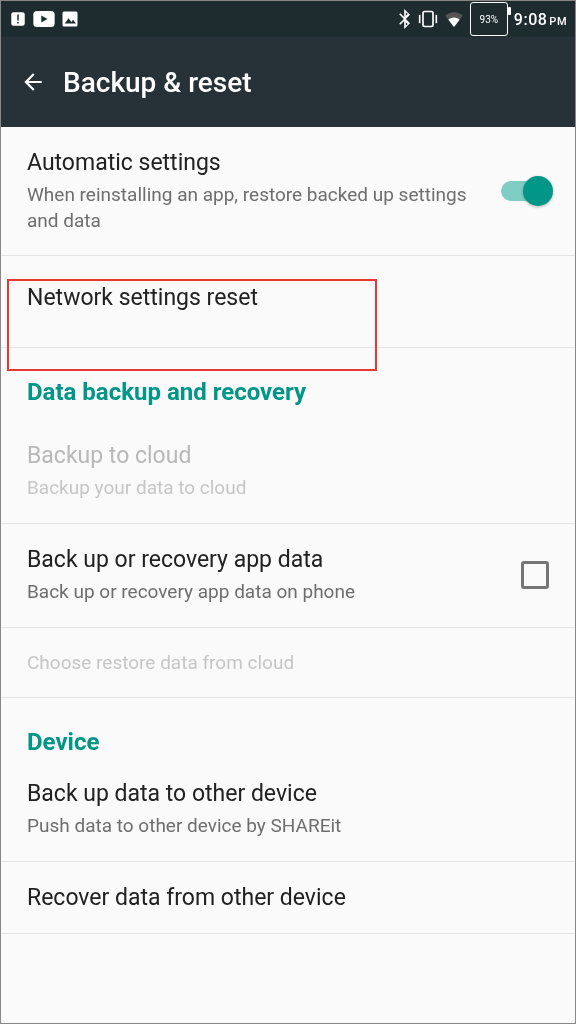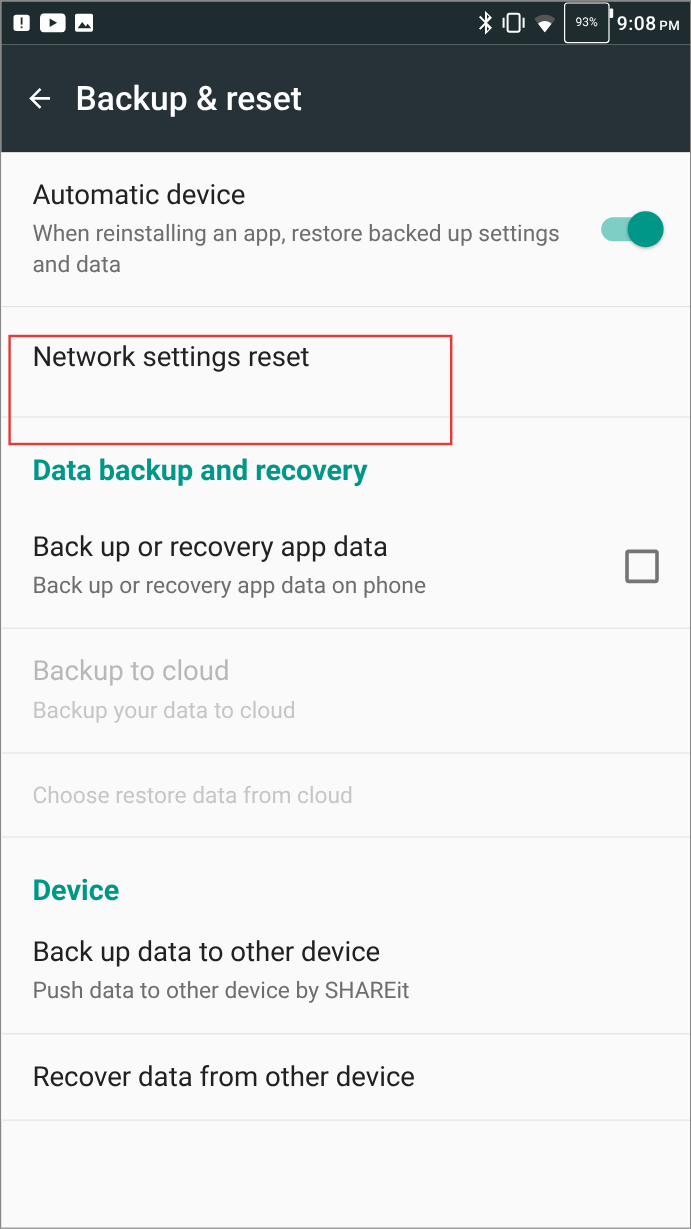--- a/index.html
+++ b/index.html
@@ -183,54 +183,54 @@
   </span>
   <span class="title">Backup &amp; reset</span>
 </div>
 
 <div class="content-wrap">
 
   <div class="list">
 
     <div class="item">
       <div class="text">
-        <div class="title">Automatic device</div>
+        <div class="title">Automatic settings</div>
         <div class="sub">When reinstalling an app, restore backed up settings and data</div>
       </div>
       <div class="switch">
         <div class="switch-track"></div>
         <div class="switch-thumb"></div>
       </div>
     </div>
 
     <div class="item no-sub" style="padding-top:28px;padding-bottom:36px">
       <div class="text">
         <div class="title">Network settings reset</div>
       </div>
     </div>
 
     <div class="section-header">Data backup and recovery</div>
 
+    <div class="item disabled">
+      <div class="text">
+        <div class="title">Backup to cloud</div>
+        <div class="sub">Backup your data to cloud</div>
+      </div>
+    </div>
+
     <div class="item">
       <div class="text">
         <div class="title">Back up or recovery app data</div>
         <div class="sub">Back up or recovery app data on phone</div>
       </div>
       <div class="checkbox"></div>
     </div>
 
     <div class="item disabled">
       <div class="text">
-        <div class="title">Backup to cloud</div>
-        <div class="sub">Backup your data to cloud</div>
-      </div>
-    </div>
-
-    <div class="item disabled">
-      <div class="text">
         <div class="sub">Choose restore data from cloud</div>
       </div>
     </div>
 
     <div class="section-header">Device</div>
 
     <div class="item" style="padding-top:10px">
       <div class="text">
         <div class="title">Back up data to other device</div>
         <div class="sub">Push data to other device by SHAREit</div>

